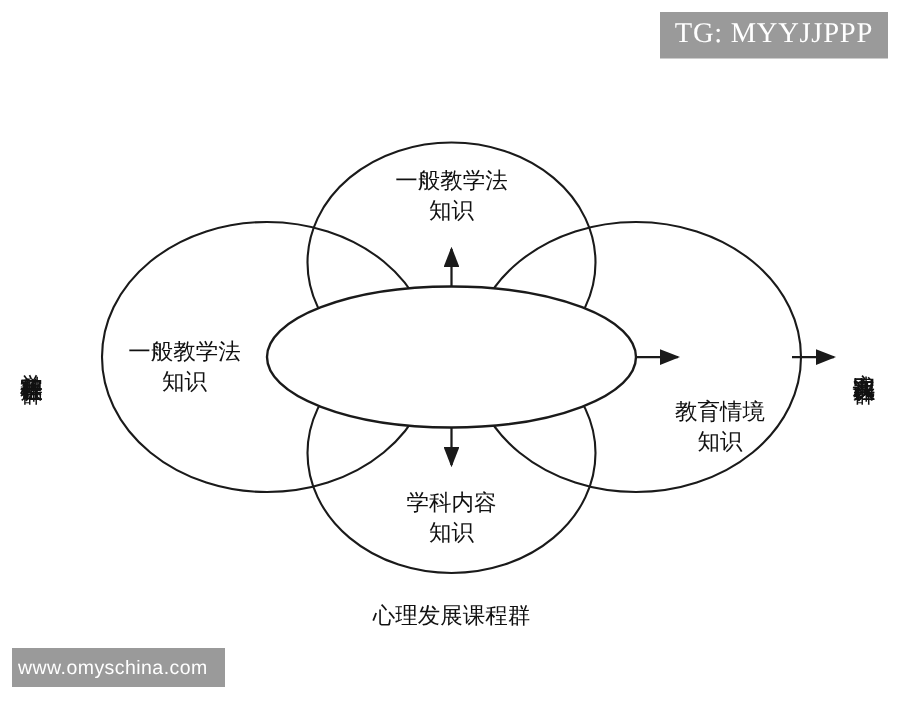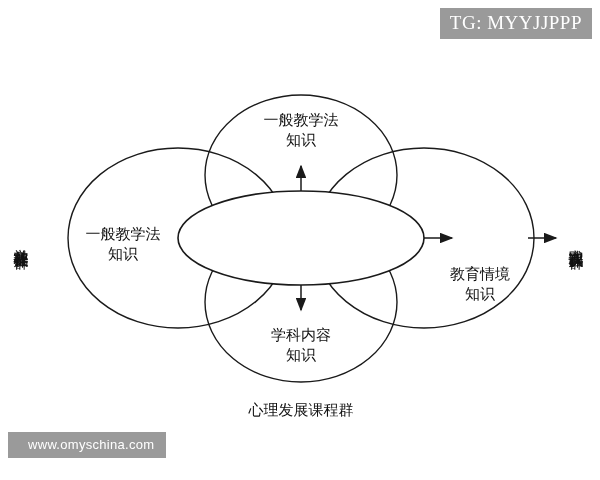--- a/index.html
+++ b/index.html
@@ -87,21 +87,21 @@
     letter-spacing: 0.5px;
   }
   #watermark {
     position: absolute;
     left: 8px;
     bottom: 22px;
     background: #9a9a9a;
     color: #ffffff;
     font-size: 13px;
     font-family: "Liberation Sans", sans-serif;
-    padding: 5px 12px 6px 20px;
+    padding: 5px 12px 6px 4px;
     letter-spacing: 0.3px;
   }
 </style>
 </head>
 <body>
 
 <div id="stage">
 
   <svg id="diagram" viewBox="0 0 600 480">
     <defs>

